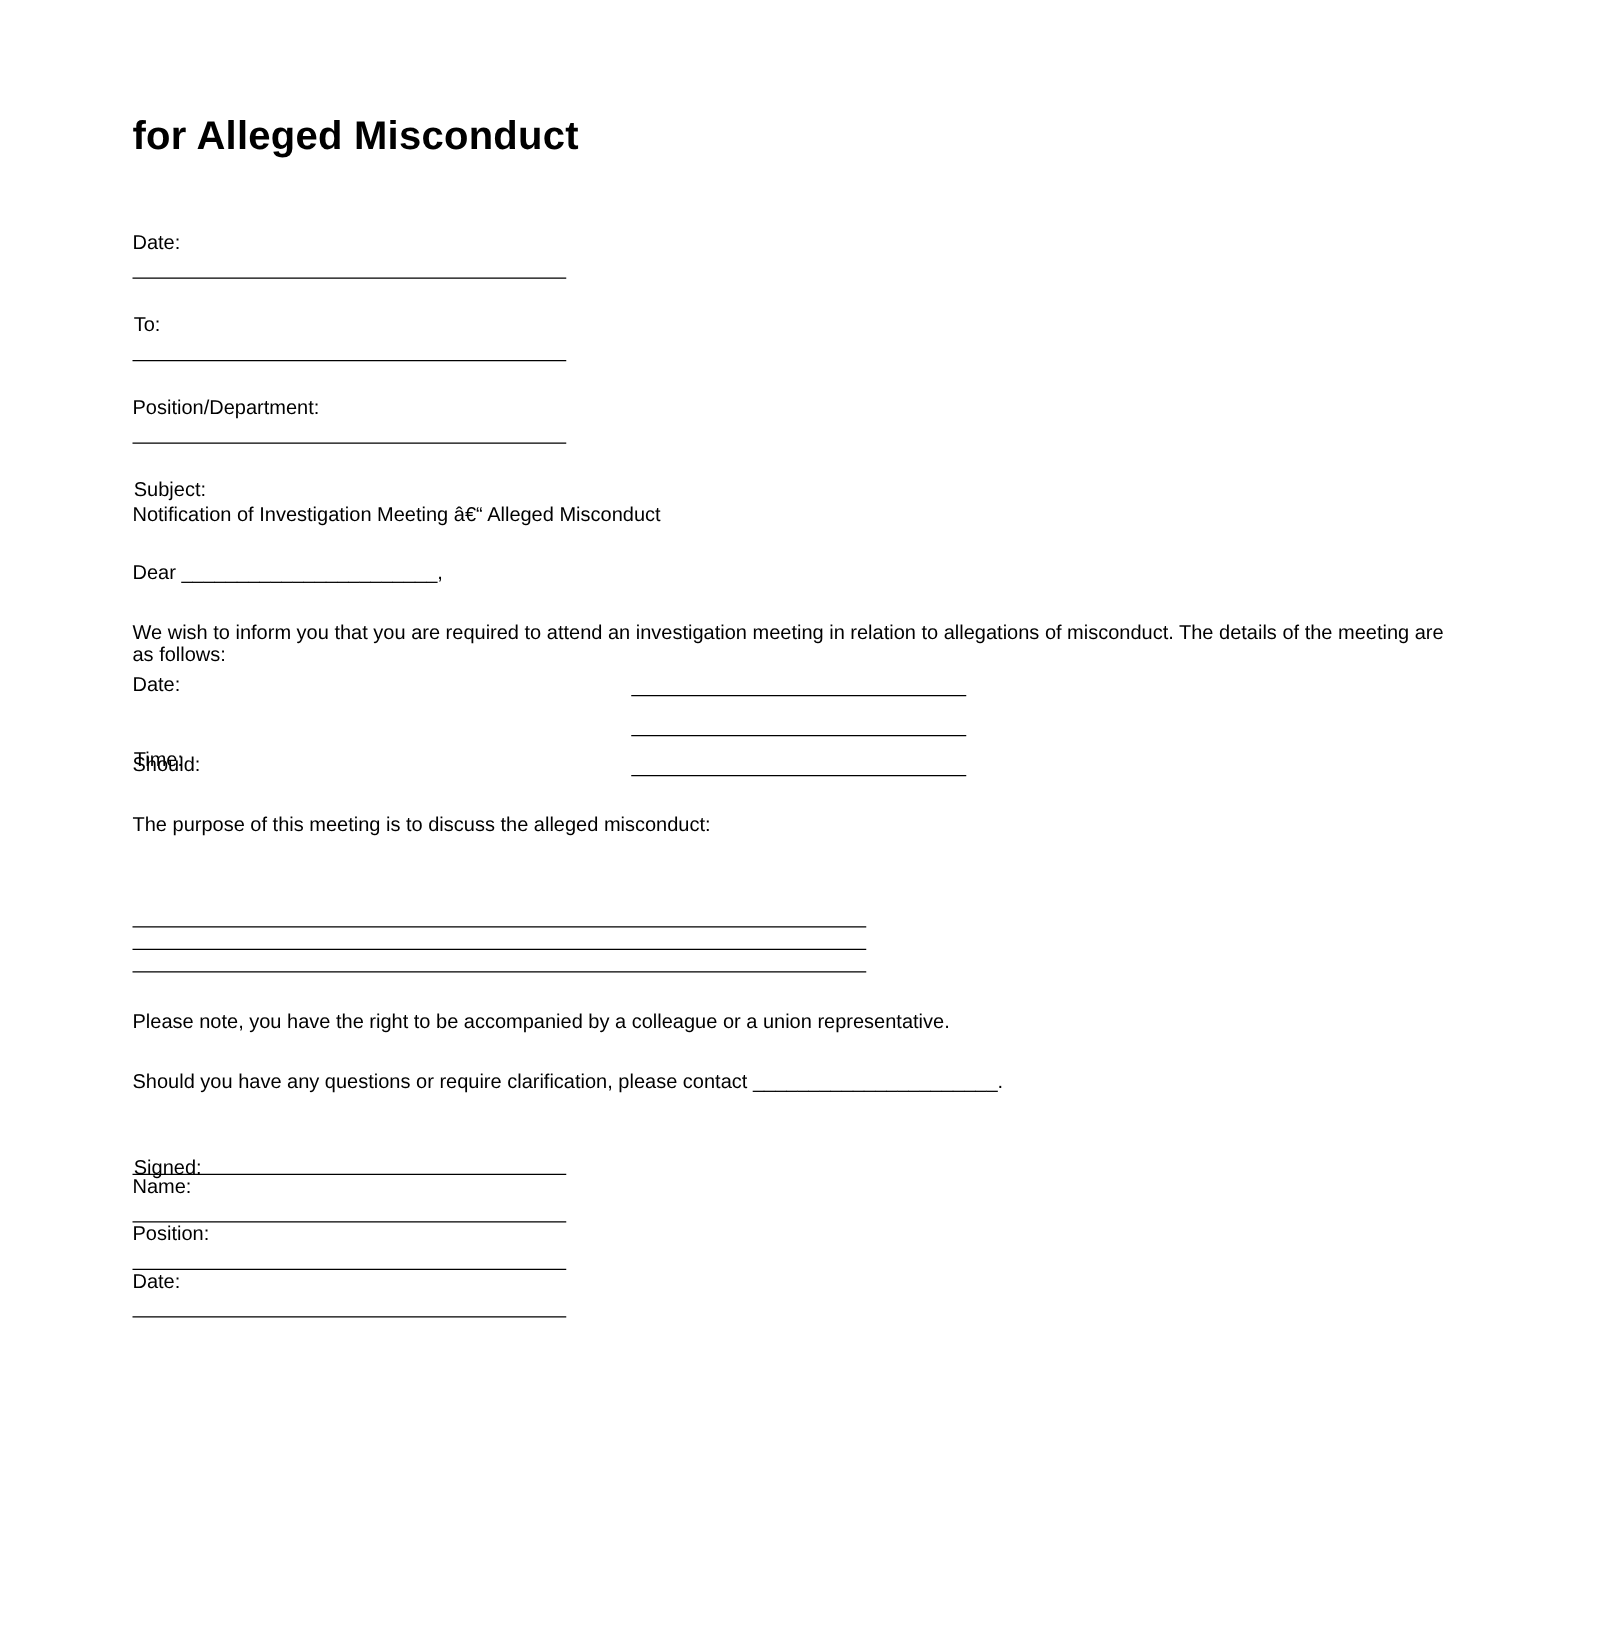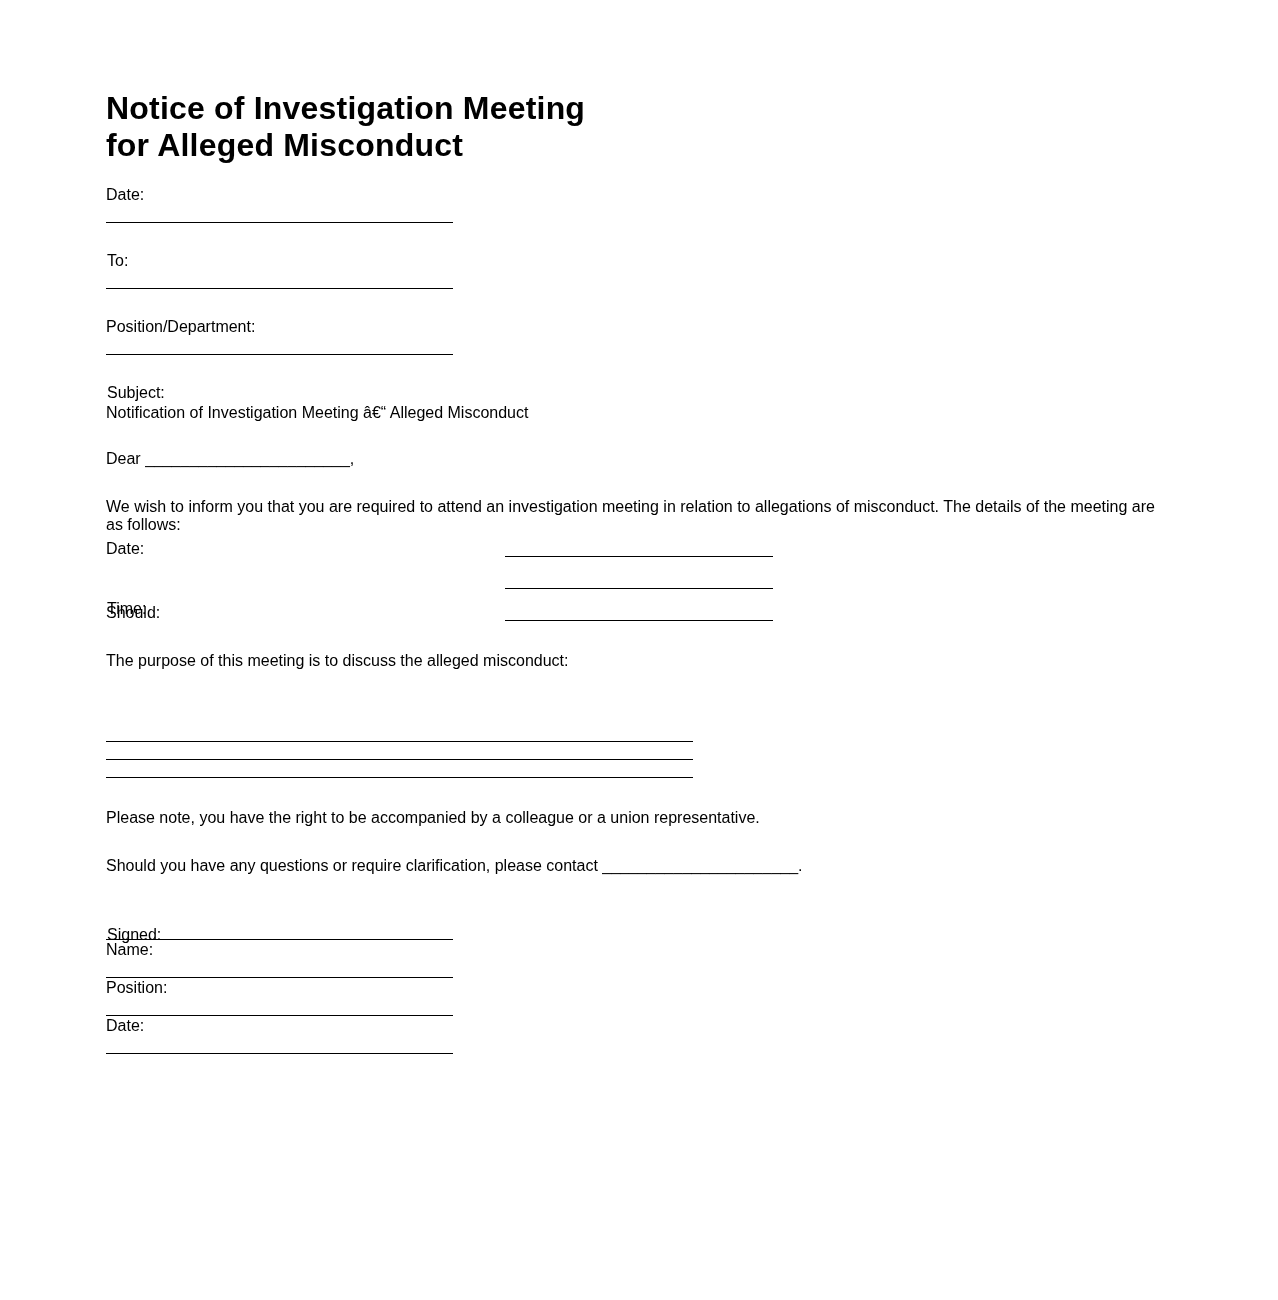--- a/index.html
+++ b/index.html
@@ -7,21 +7,20 @@
   .abs { position:absolute; }
   .title { left:106px; top:90px; font-size:32px; font-weight:bold; line-height:37px; letter-spacing:0.2px; }
   .lbl { font-size:16px; font-weight:normal; line-height:18px; }
   .txt { font-size:16px; line-height:18px; }
   .rule { height:1px; background:#000; }
 </style>
 </head>
 <body>
 
 <div class="abs title">
-  <div>Notice of Investigation Meeting</div>
   <div>for Alleged Misconduct</div>
 </div>
 
 <div class="abs lbl" style="left:106px;top:186px;">Date:</div>
 <div class="abs rule" style="left:106px;top:222px;width:347px;"></div>
 
 <div class="abs lbl" style="left:107px;top:252px;">To:</div>
 <div class="abs rule" style="left:106px;top:288px;width:347px;"></div>
 
 <div class="abs lbl" style="left:106px;top:318px;">Position/Department:</div>

